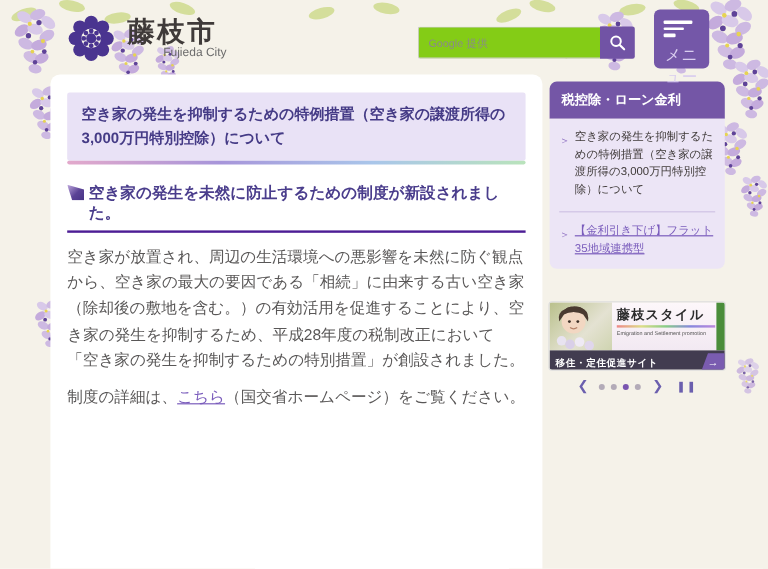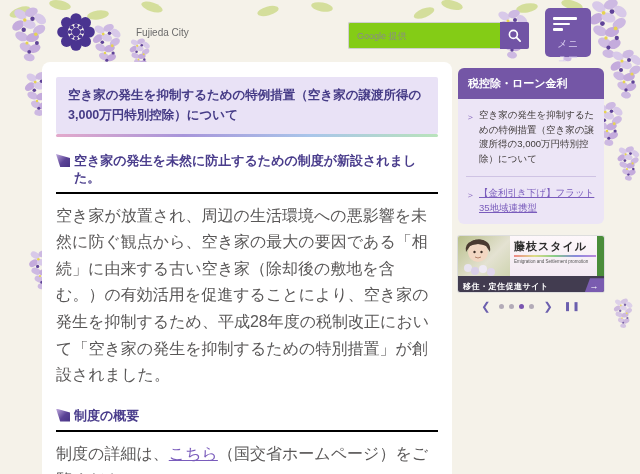--- a/index.html
+++ b/index.html
@@ -32,66 +32,66 @@
   .menu-btn {
     position:absolute; left:545px; top:8px; width:46px; height:49px;
     background:#7457a8; border:none; border-radius:5px; cursor:pointer;
     display:flex; flex-direction:column; align-items:flex-start; padding:9px 8px 6px;
   }
   .menu-lines { display:flex; flex-direction:column; gap:3px; }
   .menu-lines i { display:block; height:2.5px; background:#fff; border-radius:1px; }
   .menu-lines i:nth-child(1){ width:24px; }
   .menu-lines i:nth-child(2){ width:17px; }
   .menu-lines i:nth-child(3){ width:10px; }
-  .menu-label { font-size:10px; color:#d9cdef; margin-top:6px; letter-spacing:0.5px; }
+  .menu-label { font-size:13px; color:#d9cdef; margin-top:6px; letter-spacing:0.5px; }
 
   
   .layout { position:relative; z-index:1; display:flex; align-items:flex-start; padding-left:42px; }
   .main-panel {
     width:410px; background:#fff; border-radius:8px 8px 0 0;
     padding:15px 14px 40px; min-height:412px;
   }
 
   .page-title {
     position:relative; background:#e9e2f6; color:#453b86;
     font-size:12.5px; font-weight:bold; line-height:1.6;
     padding:8px 12px 9px; border-radius:2px;
   }
   .page-title::after {
     content:""; position:absolute; left:0; right:0; bottom:-3px; height:3px;
     background:linear-gradient(to right,#e3a9cb,#a795da,#a9c6ea,#b9e3bb);
     border-radius:2px;
   }
 
   .sect-heading { display:flex; align-items:flex-start; margin-top:19px;
-    border-bottom:2px solid #000000; padding-bottom:5px; }
+    border-bottom:2px solid #4c1d95; padding-bottom:5px; }
   .tri-icon {
     flex:0 0 auto; width:14px; height:13px; margin:1px 4px 0 0;
     background:linear-gradient(135deg,#c0aade 0%,#5b4396 55%,#473385 100%);
     clip-path:polygon(0 0,100% 30%,100% 100%,30% 100%);
   }
   .sect-heading h2 { font-size:13px; font-weight:bold; color:#4a3d8c; line-height:1.3; }
-  .para { font-size:16px; line-height:1.66; color:#595757; margin-top:9px; }
+  .para { font-size:13px; line-height:1.66; color:#595757; margin-top:9px; }
   .inline-link { color:#7a5cbc; text-decoration:underline; cursor:pointer; }
 
   
   .sidebar { width:146px; margin-left:6px; padding-top:6px; }
   .side-box-header {
     background:#7456a6; color:#fff; font-size:11px; font-weight:bold;
     padding:8px 10px; border-radius:6px 6px 0 0;
   }
   .side-box-header span { text-underline-offset:2px; }
   .side-box-body { background:#ece5f6; border-radius:0 0 6px 6px; padding:9px 8px; }
   .side-item { display:flex; cursor:pointer; }
   .side-item + .side-item { border-top:1px solid #cfc3e4; margin-top:9px; padding-top:9px; }
   .side-chevron { color:#8b6cc0; font-size:9px; margin:3px 4px 0 0; flex:0 0 auto; }
   .side-item-label { font-size:9.5px; line-height:1.55; color:#3f3a39; }
   .side-item.is-link .side-item-label { color:#7a5cbc; text-decoration:underline; }
 
-  .banner { position:relative; width:146px; height:56px; margin-top:12px; cursor:pointer;
+  .banner { position:relative; width:146px; height:56px; margin-top:28px; cursor:pointer;
     border-radius:2px; overflow:hidden; box-shadow:0 0 0 1px #ddd; }
   .banner-top { position:relative; height:40px; display:flex; }
   .banner-photo { position:relative; width:52px; height:40px;
     background:linear-gradient(135deg,#b9c08b 0%,#e4e2d2 60%,#cfd4b0 100%); }
   .banner-right { flex:1; background:linear-gradient(to bottom,#fdf7fa,#f2e9f2);
     padding:3px 8px 0 4px; }
   .banner-title { font-size:11px; font-weight:bold; color:#2b2b2b; letter-spacing:1px; white-space:nowrap; }
   .banner-rule { height:2px; margin-top:1px;
     background:linear-gradient(to right,#e88,#dd8,#8c8,#88d,#b8d); }
   .banner-sub { font-size:4.5px; color:#555; margin-top:2px; white-space:nowrap; }
@@ -183,20 +183,21 @@
           <circle cx="-6.2" cy="0" r="2"></circle>
         <circle cx="0" cy="6.2" r="2"></circle>
           <circle cx="0" cy="-6.2" r="2"></circle>
         <circle cx="4.4" cy="4.4" r="2"></circle>
           <circle cx="-4.4" cy="4.4" r="2"></circle>
         <circle cx="4.4" cy="-4.4" r="2"></circle>
           <circle cx="-4.4" cy="-4.4" r="2"></circle>
       </g>
     </svg>
     <div class="logo-text">
+      <div class="logo-jp">藤枝市</div>
       <div class="logo-en">Fujieda City</div>
     </div>
   </div>
 
   <div class="searchbar">
     <input class="search-input" type="text" placeholder="Google 提供" style="">
     <button class="search-btn">
       <svg width="15" height="15" viewBox="0 0 20 20">
         <circle cx="8.5" cy="8.5" r="5.3" fill="none" stroke="#fff" stroke-width="2.2"></circle>
         <line x1="12.6" y1="12.6" x2="17.5" y2="17.5" stroke="#fff" stroke-width="2.4" stroke-linecap="round"></line>
@@ -218,24 +219,20 @@
 
   <main class="main-panel">
     <h1 class="page-title">空き家の発生を抑制するための特例措置（空き家の譲渡所得の3,000万円特別控除）について</h1>
 
     <div class="sect-heading">
       <span class="tri-icon"></span>
       <h2>空き家の発生を未然に防止するための制度が新設されました。</h2>
     </div>
     <p class="para">空き家が放置され、周辺の生活環境への悪影響を未然に防ぐ観点から、空き家の最大の要因である「相続」に由来する古い空き家（除却後の敷地を含む。）の有効活用を促進することにより、空き家の発生を抑制するため、平成28年度の税制改正において「空き家の発生を抑制するための特別措置」が創設されました。</p>
 
-    <div class="sect-heading">
-      <span class="tri-icon"></span>
-      <h2>制度の概要</h2>
-    </div>
     <p class="para">
       <span>制度の詳細は、</span><a class="inline-link">こちら</a><span>（国交省ホームページ）をご覧ください。</span>
     </p>
 
   </main>
 
   <aside class="sidebar">
     <div class="side-box-header">
       <span>税控除・ローン金利</span>
     </div>

